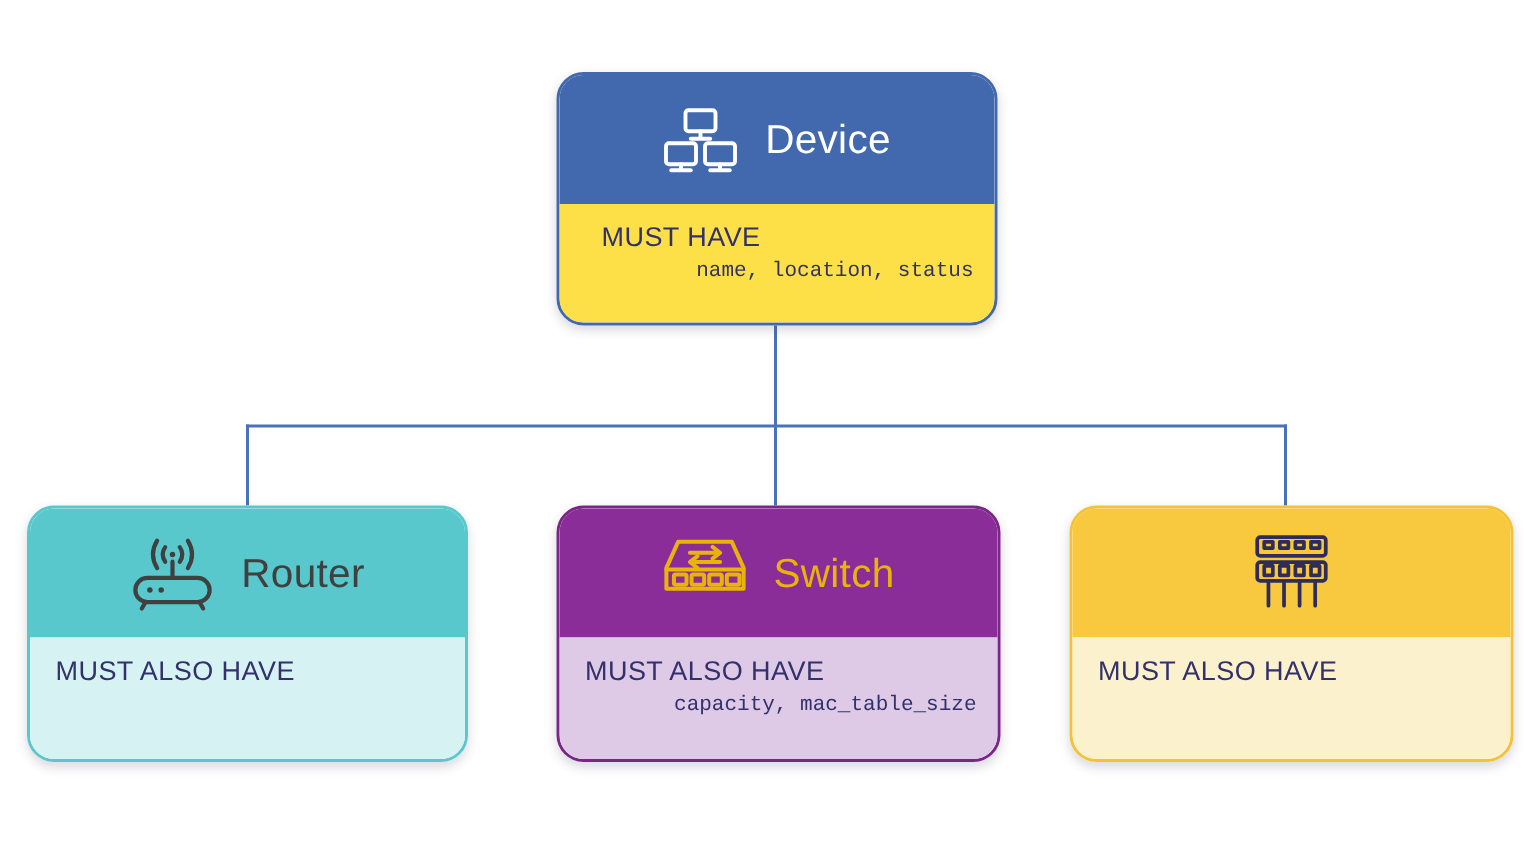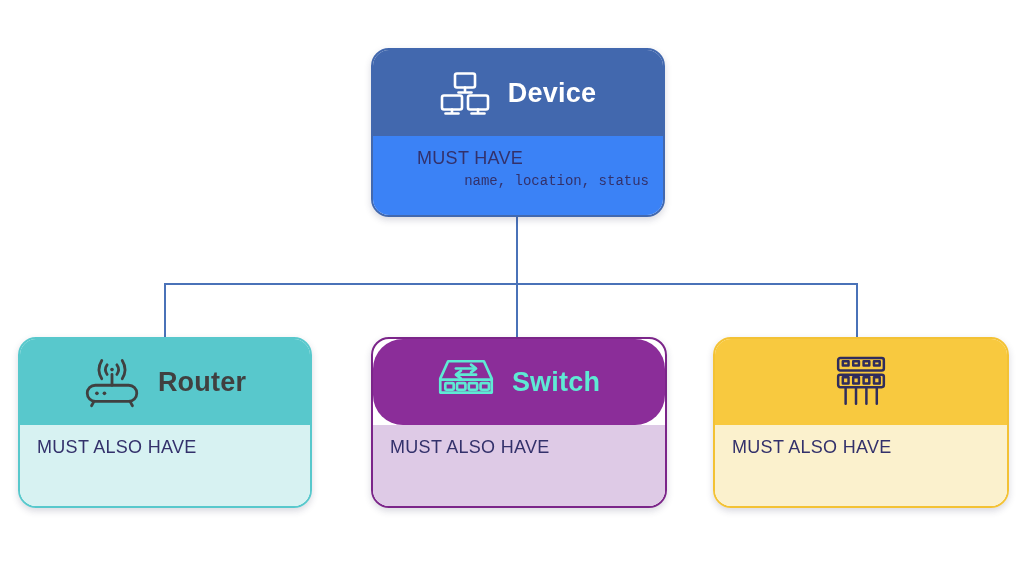--- a/index.html
+++ b/index.html
@@ -17,41 +17,41 @@
   
   .node{
     position:absolute;box-sizing:border-box;border-radius:18px;overflow:hidden;
     box-shadow:0 3px 7px rgba(40,40,80,0.18);
     display:flex;flex-direction:column;
   }
   .node-header{
     display:flex;align-items:center;justify-content:center;gap:18px;
     flex:0 0 86px;
   }
-  .node-title{margin:0;font-size:27px;font-weight:700;letter-spacing:.2px;}
+  .node-title{margin:0;font-size:27px;font-weight:400;letter-spacing:.2px;}
   .node-body{flex:1 1 auto;padding:12px 14px 0 17px;}
   .req-label{
     font-size:18px;font-weight:500;color:#33316b;letter-spacing:.3px;margin-bottom:4px;
   }
   .attrs{
     font-family:"Liberation Mono","DejaVu Sans Mono",monospace;
     font-size:14px;color:#33316b;white-space:nowrap;text-align:right;
   }
   .icon{display:inline-flex;line-height:0;}
   
   .node-device{left:371px;top:48px;width:294px;height:169px;border:2px solid #4268ae;}
   .node-device .node-header{background:#4268ae;color:#ffffff;}
-  .node-device .node-body{background:#3b82f6;padding-left:44px;}
+  .node-device .node-body{background:#fde047;padding-left:28px;}
   
   .node-router{left:18px;top:337px;width:294px;height:171px;border:2px solid #58c8cc;}
   .node-router .node-header{background:#58c8cc;color:#404040;}
   .node-router .node-body{background:#d7f2f2;}
   
   .node-switch{left:371px;top:337px;width:296px;height:171px;border:2px solid #7b2589;}
-  .node-switch .node-header{background:#8b2d99;color:#5eead4;border-radius:30px;}
+  .node-switch .node-header{background:#8b2d99;color:#eab308;}
   .node-switch .node-body{background:#decae6;}
   
   .node-patch{left:713px;top:337px;width:296px;height:171px;border:2px solid #f3c235;}
   .node-patch .node-header{background:#f8c93f;color:#2f2c5c;}
   .node-patch .node-body{background:#fbf1cd;}
 </style>
 </head>
 <body>
 
 <div class="canvas">
@@ -122,20 +122,21 @@
           <rect x="6.5" y="21.5" width="7.5" height="6" rx="1"></rect>
           <rect x="17" y="21.5" width="7.5" height="6" rx="1"></rect>
           <rect x="27.5" y="21.5" width="7.5" height="6" rx="1"></rect>
           <rect x="38" y="21.5" width="7.5" height="6" rx="1"></rect>
         </svg>
       </span>
       <h2 class="node-title">Switch</h2>
     </header>
     <div class="node-body">
       <div class="req-label">MUST ALSO HAVE</div>
+      <div class="attrs">capacity, mac_table_size</div>
     </div>
   </section>
 
   <section class="node node-patch">
     <header class="node-header">
       <span class="icon">
         <svg width="54" height="54" viewBox="0 0 52 50" fill="none" stroke="currentColor" stroke-width="2.4" stroke-linecap="round" stroke-linejoin="round">
           <rect x="4" y="2" width="44" height="12" rx="2"></rect>
           <path d="M8.5 5 h5.5 v4 h-5.5 z"></path>
           <path d="M18.5 5 h5.5 v4 h-5.5 z"></path>

